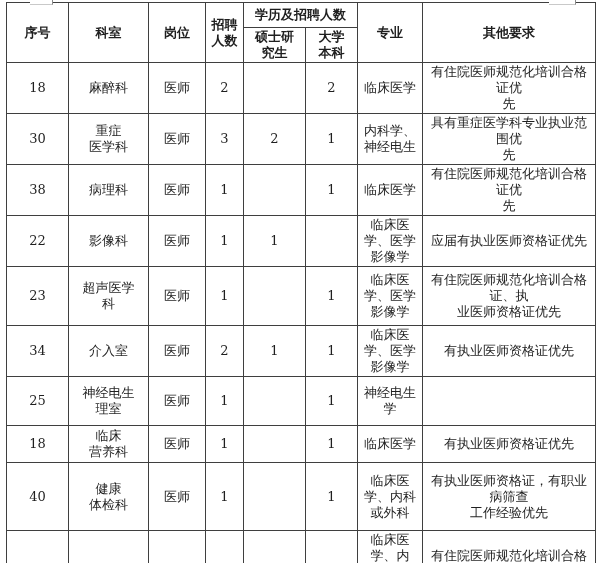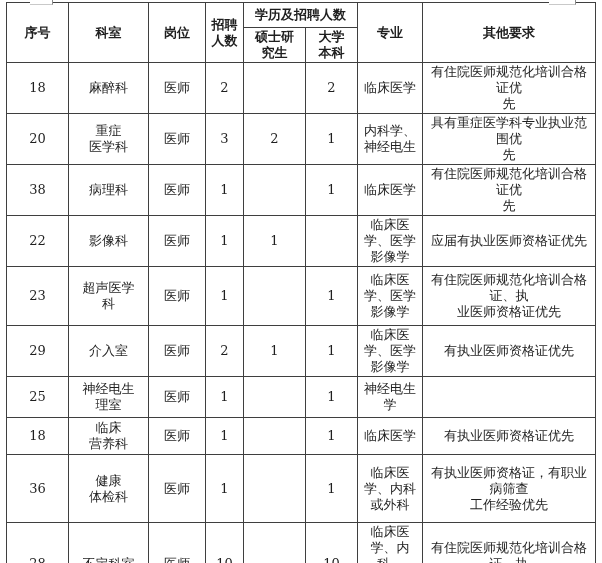--- a/index.html
+++ b/index.html
@@ -85,21 +85,21 @@
         <td>麻醉科</td>
         <td>医师</td>
         <td>2</td>
         <td></td>
         <td>2</td>
         <td>临床医学</td>
         <td>有住院医师规范化培训合格证优
 先</td>
       </tr>
       <tr style="height:42px">
-        <td>20</td>
+        <td>30</td>
         <td>重症
 医学科</td>
         <td>医师</td>
         <td>3</td>
         <td>2</td>
         <td>1</td>
         <td>内科学、
 神经电生</td>
         <td>具有重症医学科专业执业范围优
 先</td>
@@ -135,32 +135,32 @@
         <td>1</td>
         <td></td>
         <td>1</td>
         <td>临床医
 学、医学
 影像学</td>
         <td>有住院医师规范化培训合格证、执
 业医师资格证优先</td>
       </tr>
       <tr style="height:49px">
-        <td>29</td>
+        <td>34</td>
         <td>介入室</td>
         <td>医师</td>
         <td>2</td>
         <td>1</td>
         <td>1</td>
         <td>临床医
 学、医学
 影像学</td>
         <td>有执业医师资格证优先</td>
       </tr>
-      <tr style="height:41px">
+      <tr style="height:49px">
         <td>25</td>
         <td>神经电生
 理室</td>
         <td>医师</td>
         <td>1</td>
         <td></td>
         <td>1</td>
         <td>神经电生
 学</td>
         <td></td>
@@ -170,21 +170,21 @@
         <td>临床
 营养科</td>
         <td>医师</td>
         <td>1</td>
         <td></td>
         <td>1</td>
         <td>临床医学</td>
         <td>有执业医师资格证优先</td>
       </tr>
       <tr style="height:68px">
-        <td>36</td>
+        <td>40</td>
         <td>健康
 体检科</td>
         <td>医师</td>
         <td>1</td>
         <td></td>
         <td>1</td>
         <td>临床医
 学、内科
 或外科</td>
         <td>有执业医师资格证，有职业病筛查

